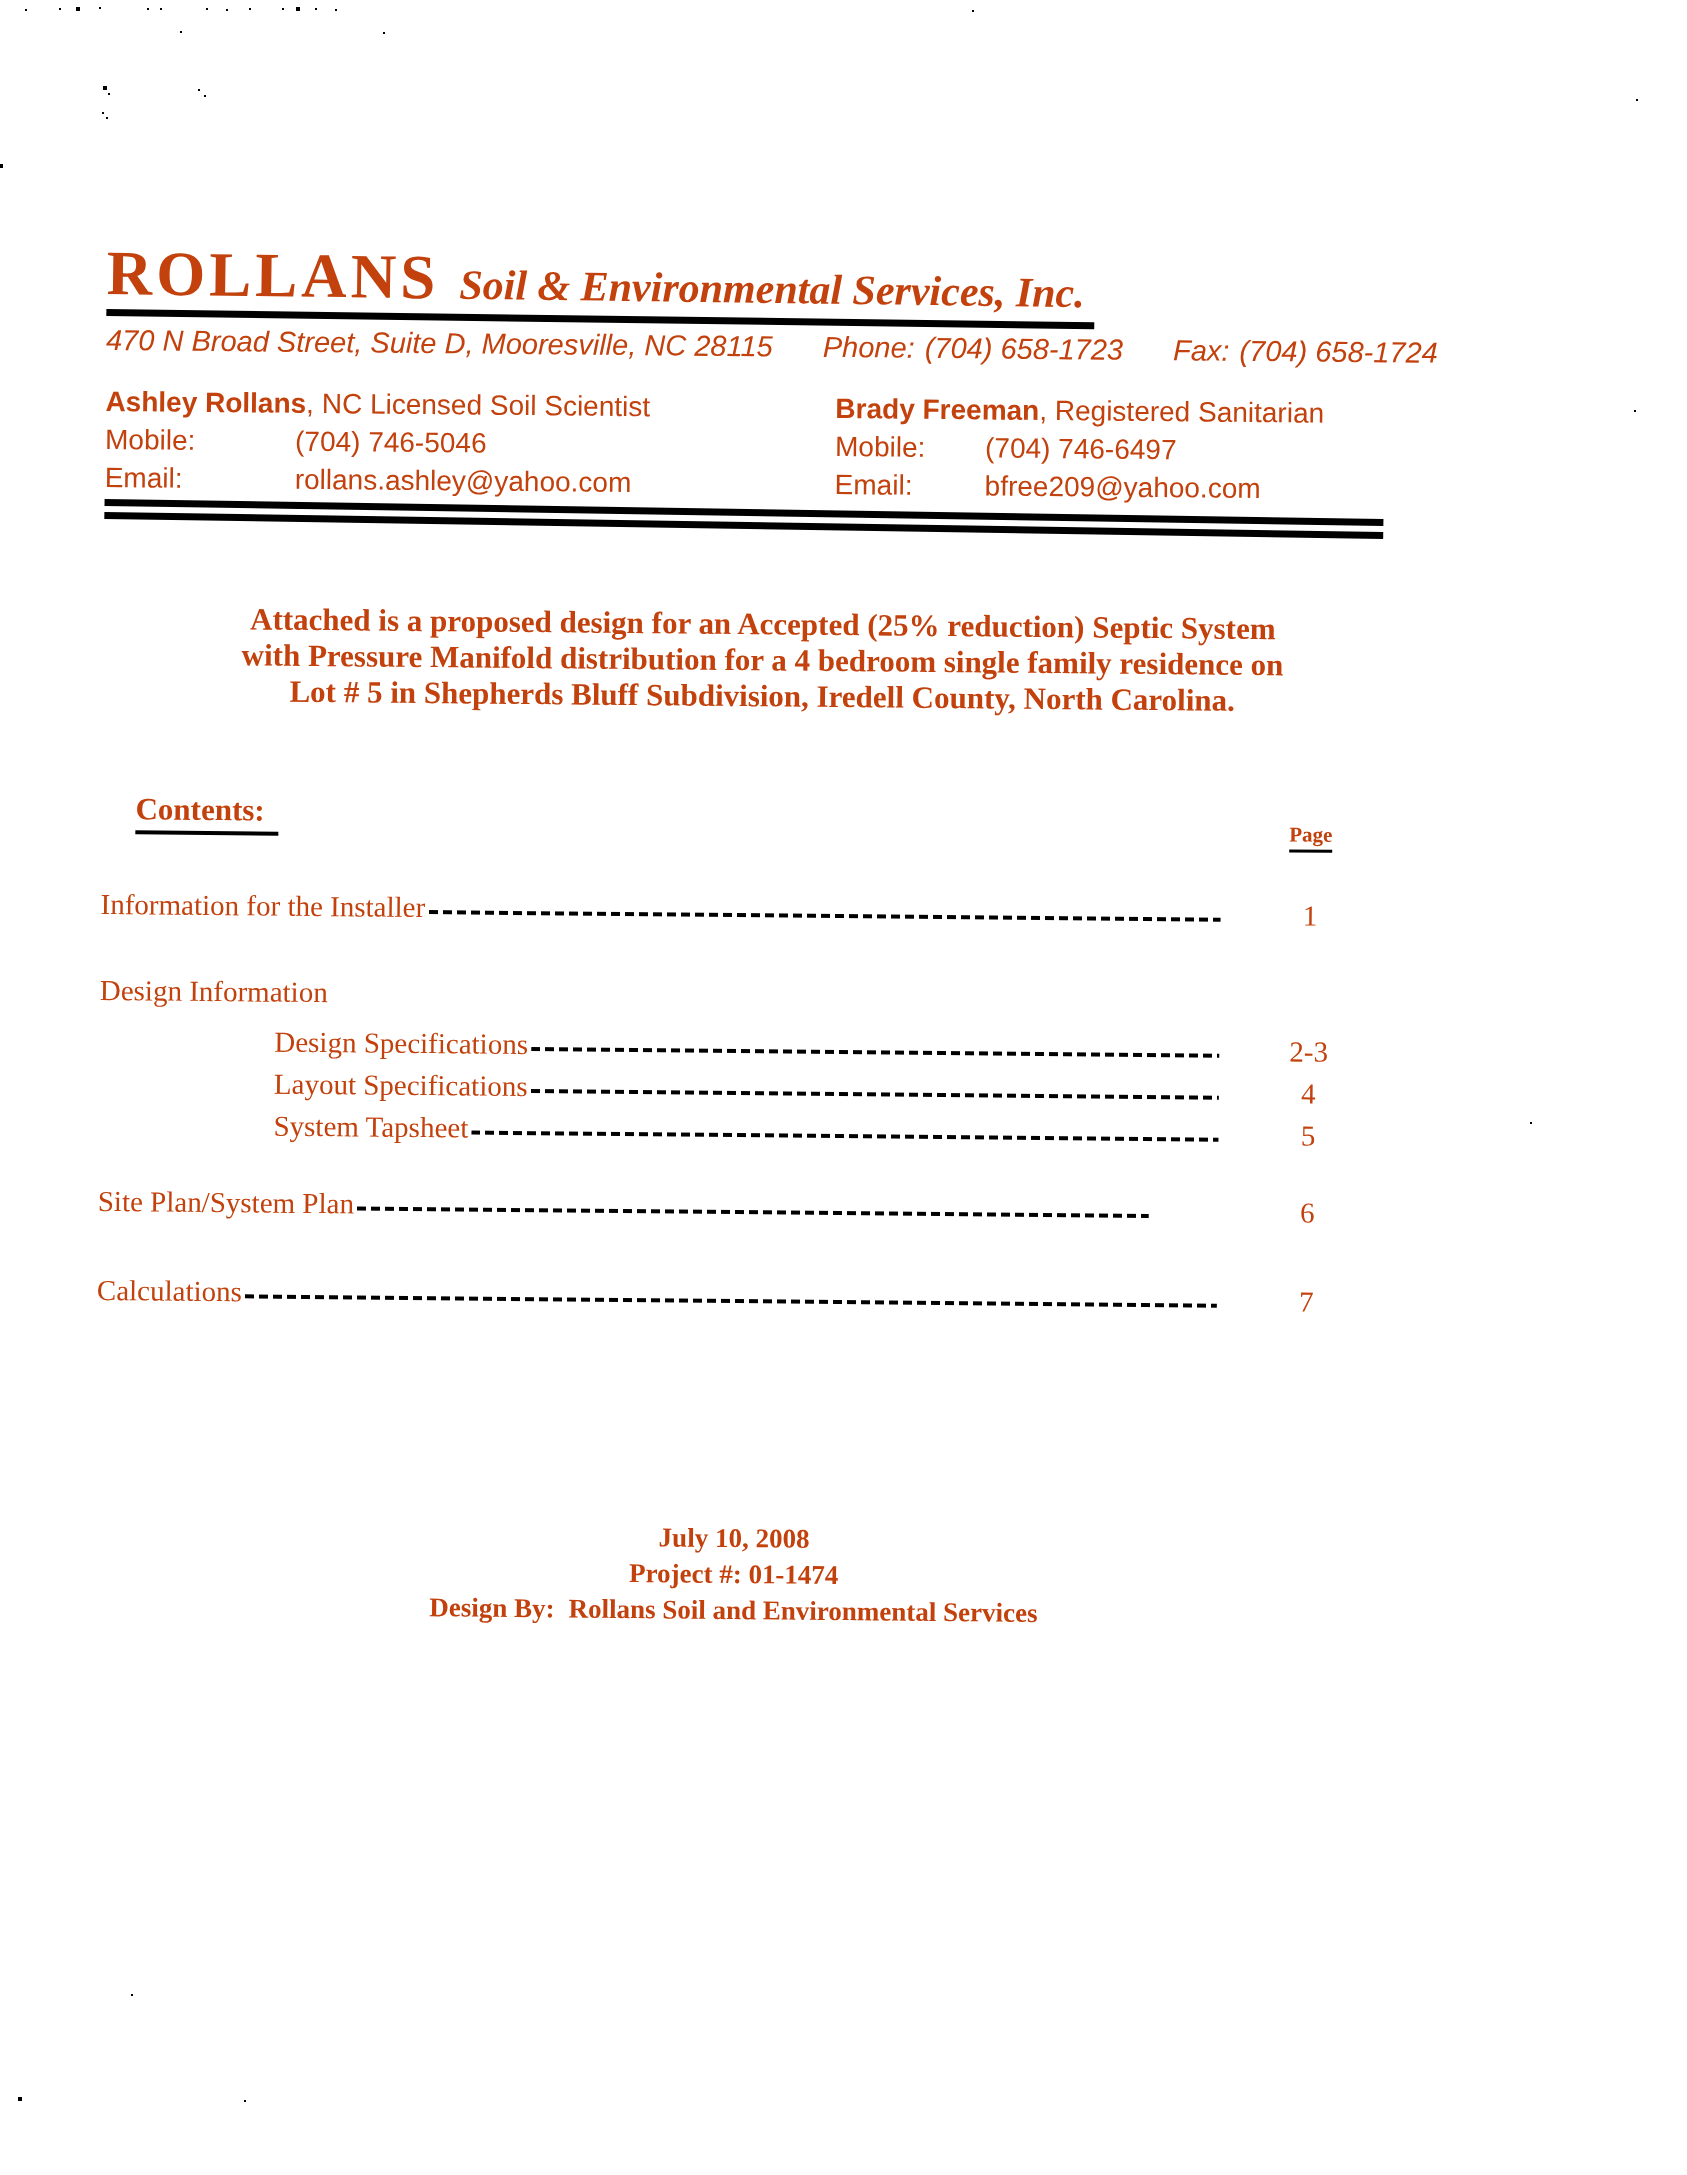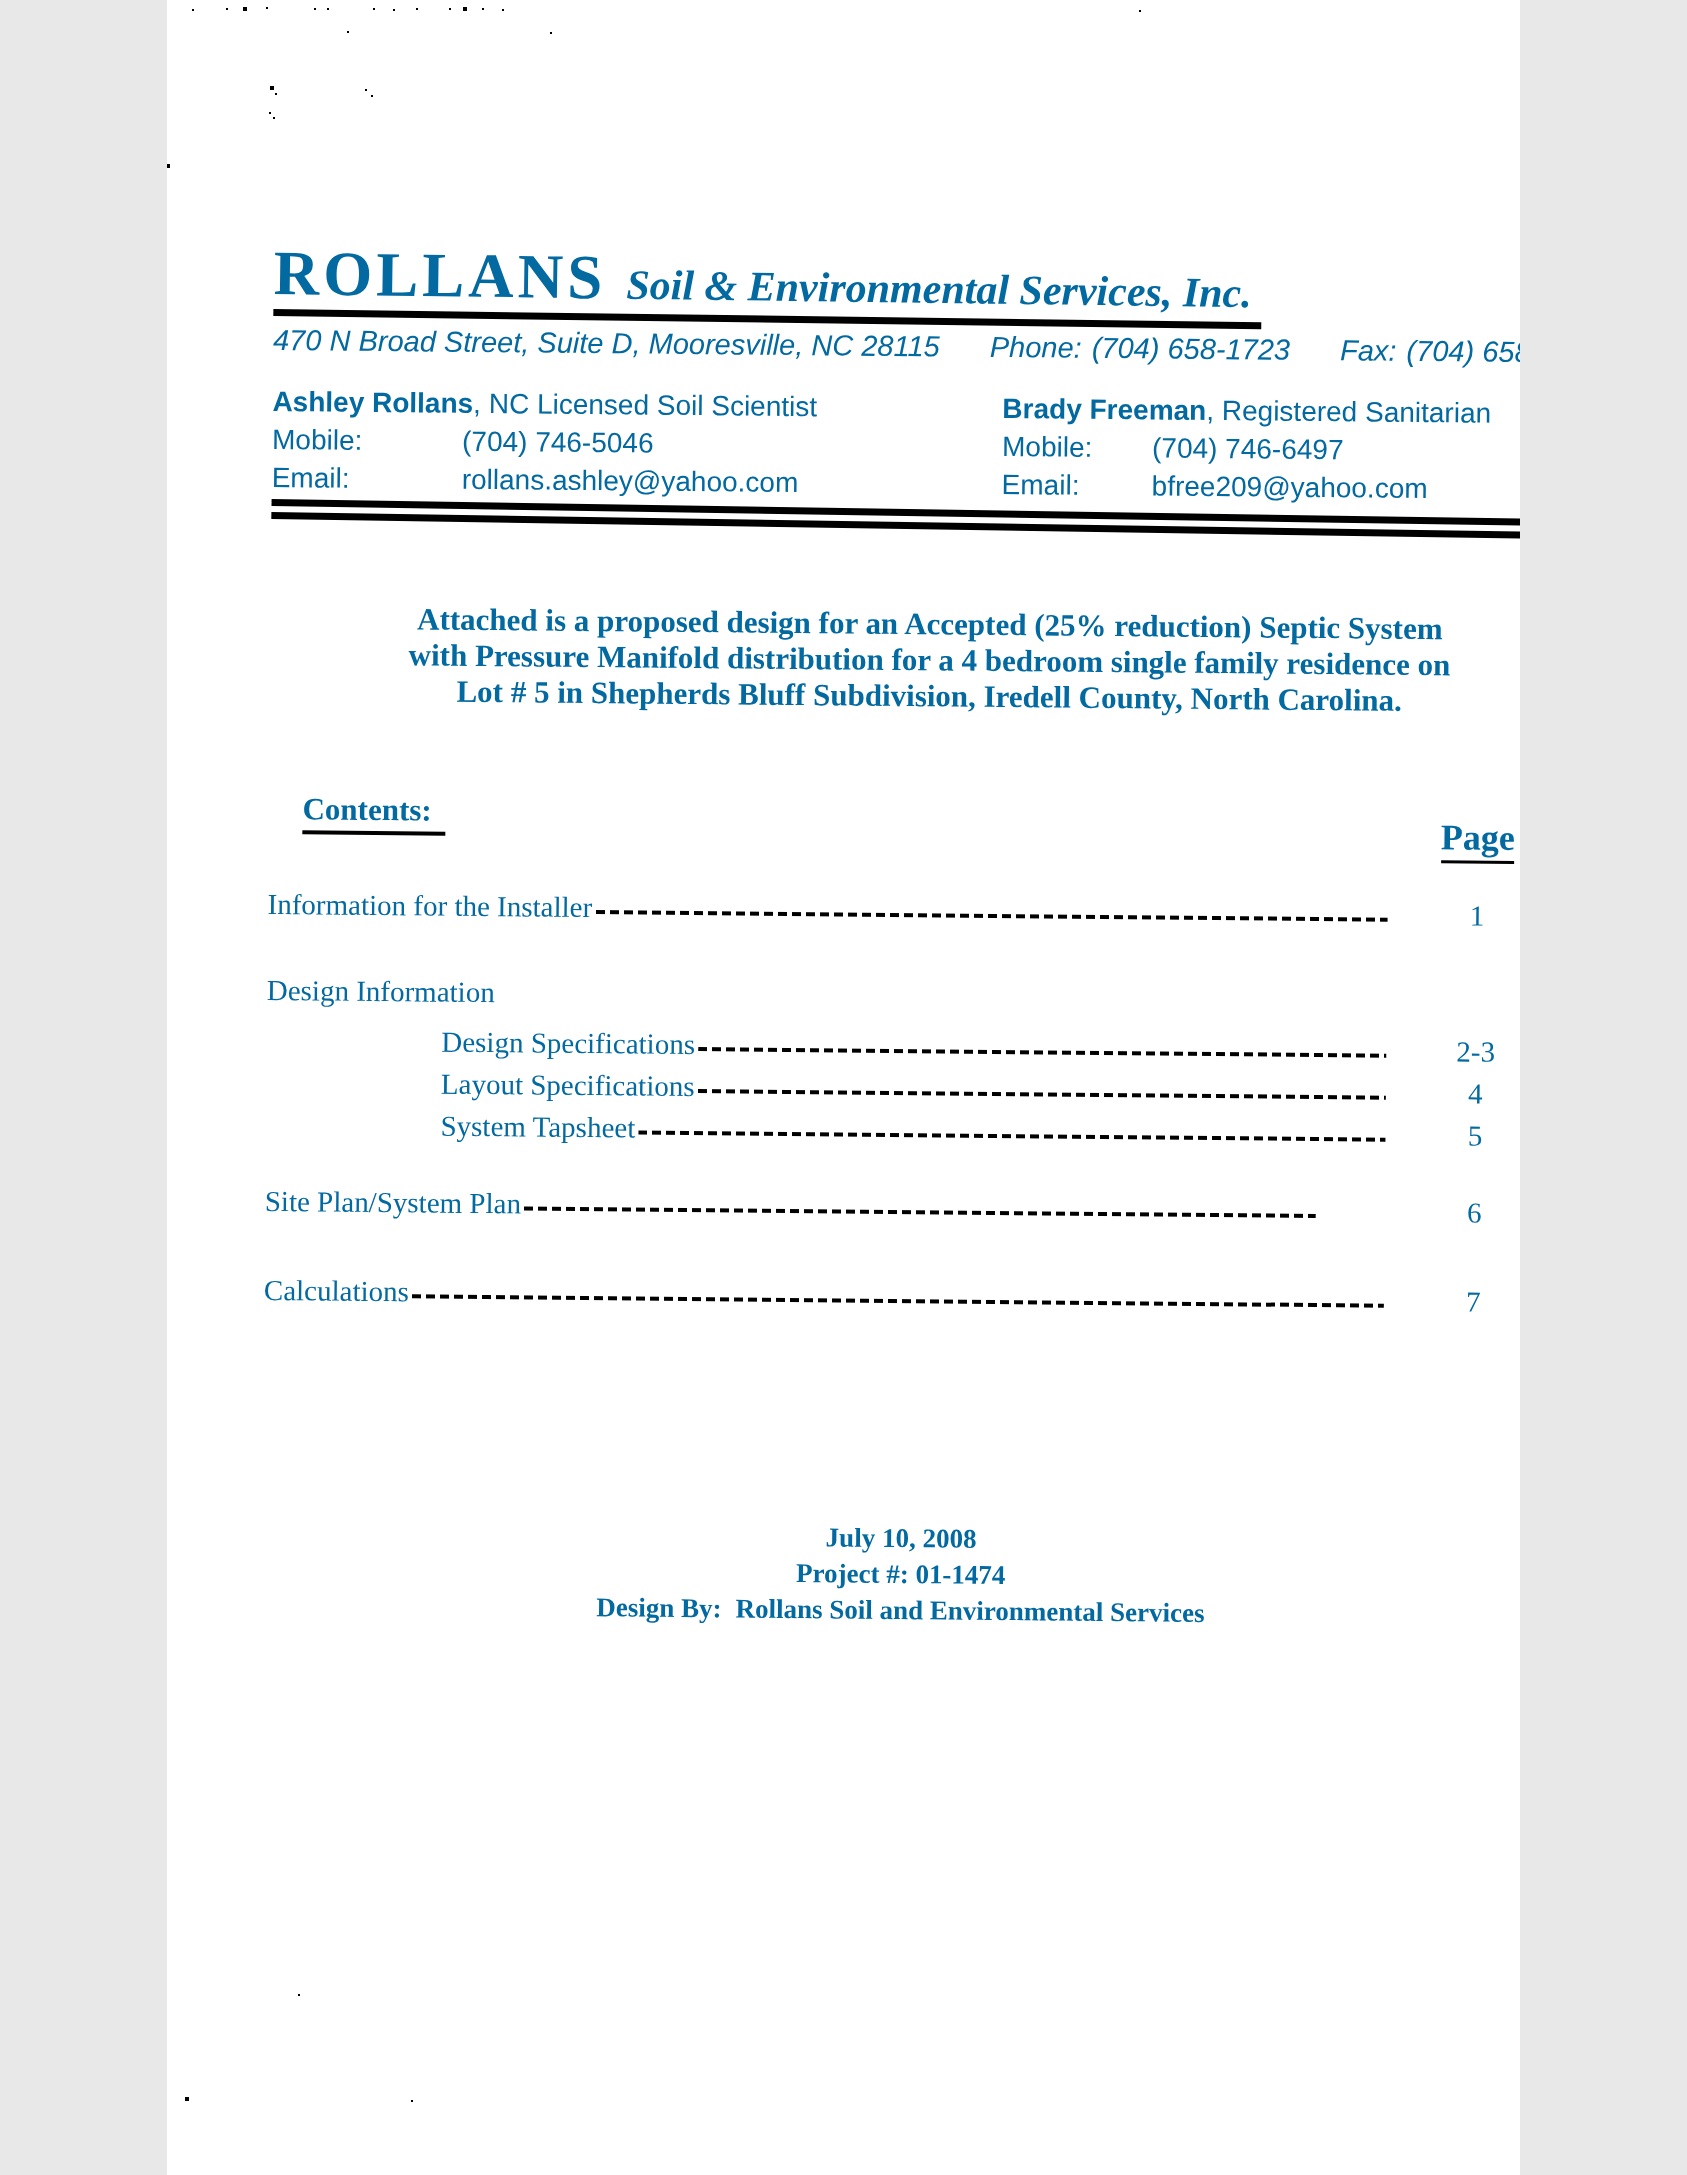--- a/index.html
+++ b/index.html
@@ -1,21 +1,21 @@
 <!DOCTYPE html>
 <html><head>
 <meta charset="utf-8">
 <style>
   html, body { margin: 0; padding: 0; background: #e8e8e8; }
   .page {
     position: relative;
-    width: 1353px;
+    width: 1687px;
     height: 2175px;
     background: #ffffff;
-    color: #0369a1;
+    color: #c2410c;
     overflow: hidden;
     margin: 0 auto;
   }
   
   .content {
     position: absolute;
     left: 107px;
     top: 243px;
     width: 1279px;
     transform: rotate(0.55deg);
@@ -103,24 +103,24 @@
     margin-left: 34px;
     font-weight: bold;
     font-size: 31px;
     border-bottom: 4px solid #000;
     padding: 0 14px 3px 0;
   }
   .toc-head-spacer { flex: 1 1 auto; }
   .page-col { width: 139px; display: flex; justify-content: center; }
   .page-heading {
     font-weight: bold;
-    font-size: 36px;
+    font-size: 21px;
     border-bottom: 3px solid #000;
     padding-bottom: 2px;
-    margin-top: 14px;
+    margin-top: 20px;
   }
   .toc-row {
     display: flex;
     align-items: flex-start;
     font-size: 29px;
     line-height: 34px;
   }
   .toc-label { white-space: nowrap; }
   .toc-leader {
     flex: 1 1 auto;

